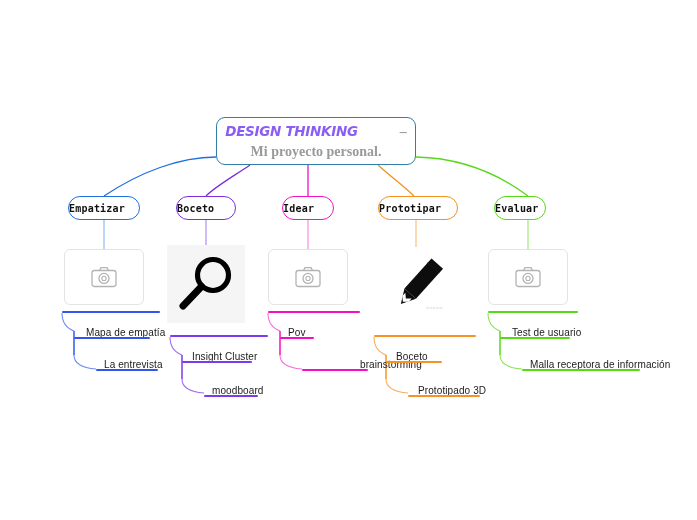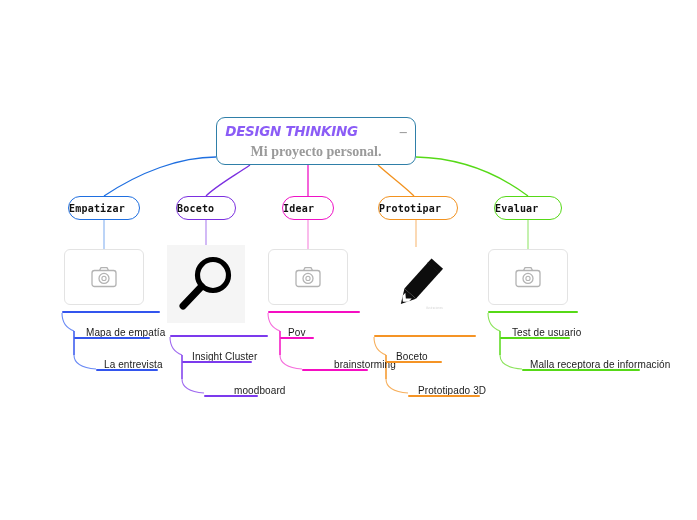--- a/index.html
+++ b/index.html
@@ -204,21 +204,21 @@
   </div>
   <div class="cat-node" style="left:176px; width:60px; border-color:#7b2fe0;">
     <span>Boceto</span>
   </div>
   <div class="cat-node" style="left:282px; width:52px; border-color:#ef12c6;">
     <span>Idear</span>
   </div>
   <div class="cat-node" style="left:378px; width:80px; border-color:#f2921f;">
     <span>Prototipar</span>
   </div>
-  <div class="cat-node" style="left:494px; width:68px; border-color:#56d917;">
+  <div class="cat-node" style="left:494px; width:52px; border-color:#56d917;">
     <span>Evaluar</span>
   </div>
 
   <div class="media-box" style="left:64px;">
     <svg width="26" height="22" viewBox="0 0 26 22">
       <rect x="1" y="4.5" width="24" height="16" rx="2.5" fill="none" stroke="#b3b3b3" stroke-width="1.3"></rect>
       <path d="M8.5 4.5 L10 1.6 L16 1.6 L17.5 4.5" fill="none" stroke="#b3b3b3" stroke-width="1.3" stroke-linejoin="round"></path>
       <circle cx="13" cy="12.4" r="5" fill="none" stroke="#b3b3b3" stroke-width="1.3"></circle>
       <circle cx="13" cy="12.4" r="2.1" fill="none" stroke="#b3b3b3" stroke-width="1.1"></circle>
     </svg>
@@ -267,26 +267,26 @@
   <div class="bar" style="left:374px; top:335px; width:102px; background:#f59425;"></div>
   <div class="bar" style="left:488px; top:311px; width:90px; background:#56d917;"></div>
 
   <div class="leaf-label" style="left:86px; top:327px;">Mapa de empatía</div>
   <div class="bar" style="left:74px; top:337px; width:76px; background:#3355ee;"></div>
   <div class="leaf-label" style="left:104px; top:359px;">La entrevista</div>
   <div class="bar" style="left:96px; top:369px; width:62px; background:#3355ee;"></div>
 
   <div class="leaf-label" style="left:192px; top:351px;">Insight Cluster</div>
   <div class="bar" style="left:182px; top:361px; width:70px; background:#7c3aed;"></div>
-  <div class="leaf-label" style="left:212px; top:385px;margin-left:22px;">moodboard</div>
+  <div class="leaf-label" style="left:212px; top:385px;">moodboard</div>
   <div class="bar" style="left:204px; top:395px; width:54px; background:#7c3aed;"></div>
 
   <div class="leaf-label" style="left:288px; top:327px;">Pov</div>
   <div class="bar" style="left:280px; top:337px; width:34px; background:#f50ec2;"></div>
-  <div class="leaf-label" style="left:302px; top:359px;padding-left:32px;">brainstorming</div>
+  <div class="leaf-label" style="left:328px; top:359px;padding-left:32px;">brainstorming</div>
   <div class="bar" style="left:302px; top:369px; width:66px; background:#f50ec2;"></div>
 
   <div class="leaf-label" style="left:396px; top:351px;">Boceto</div>
   <div class="bar" style="left:386px; top:361px; width:56px; background:#f59425;"></div>
   <div class="leaf-label" style="left:418px; top:385px;">Prototipado 3D</div>
   <div class="bar" style="left:408px; top:395px; width:72px; background:#f59425;"></div>
 
   <div class="leaf-label" style="left:512px; top:327px;">Test de usuario</div>
   <div class="bar" style="left:500px; top:337px; width:70px; background:#56d917;"></div>
   <div class="leaf-label" style="left:530px; top:359px;">Malla receptora de información</div>

